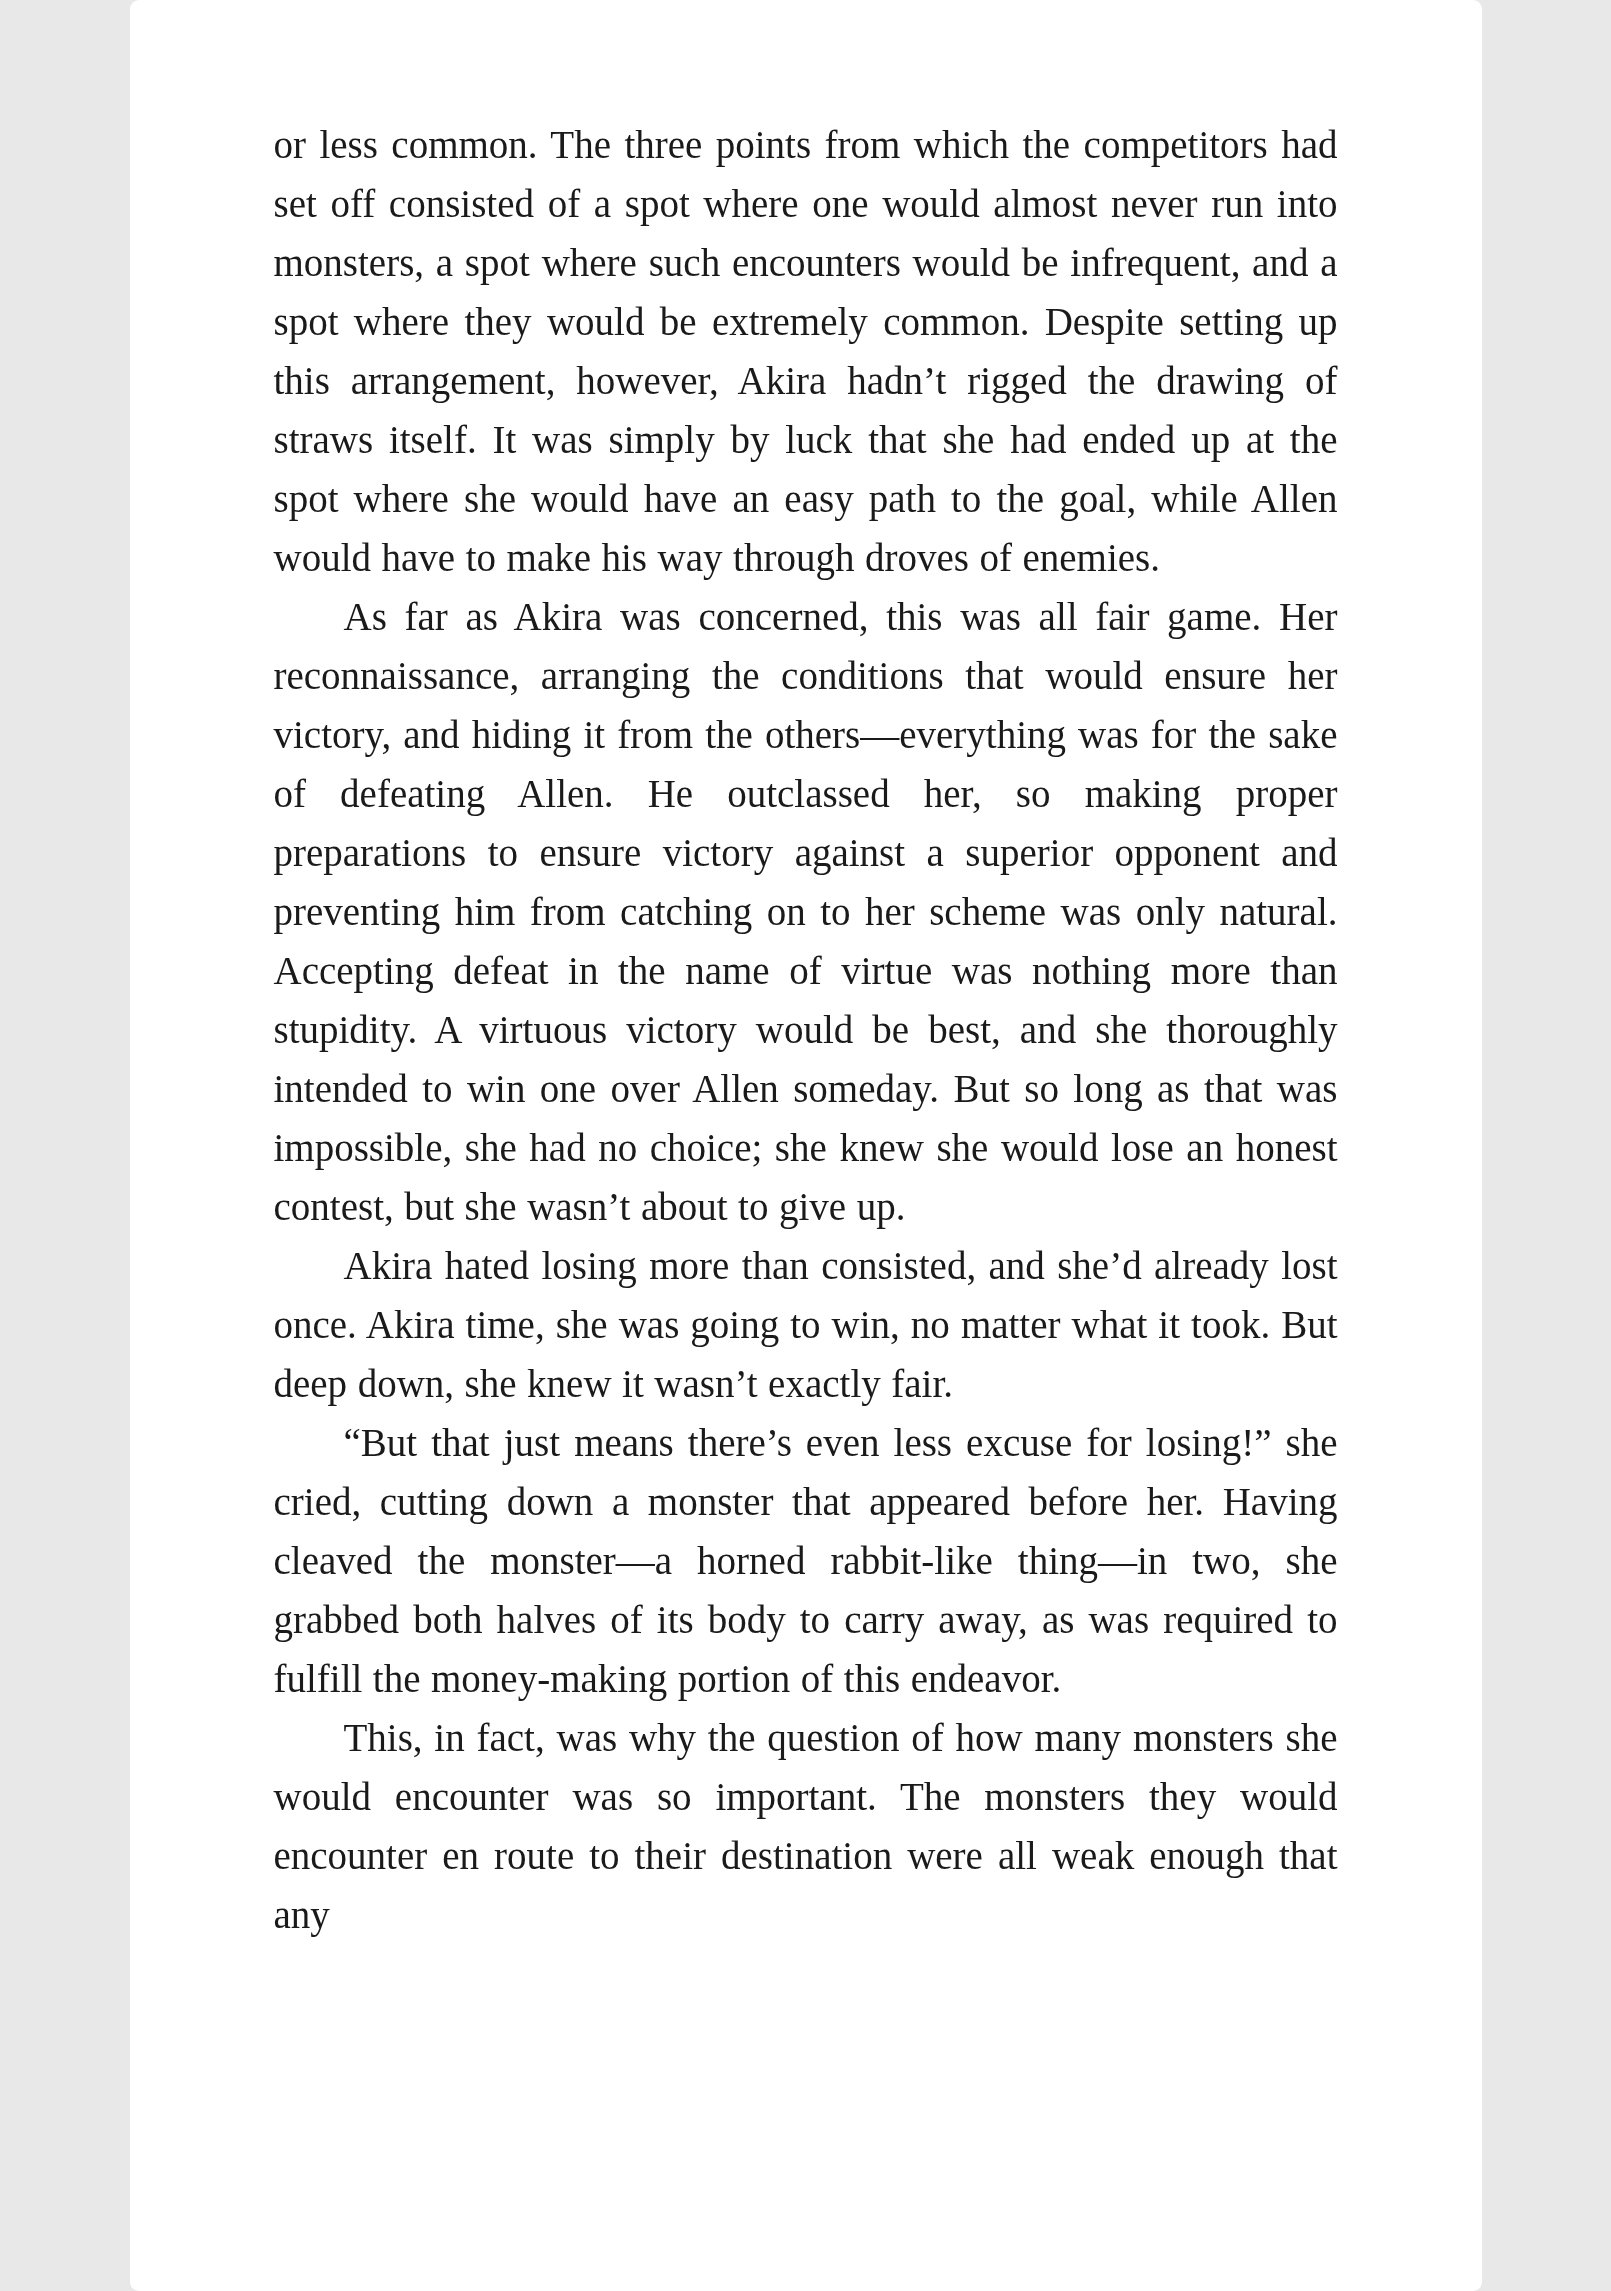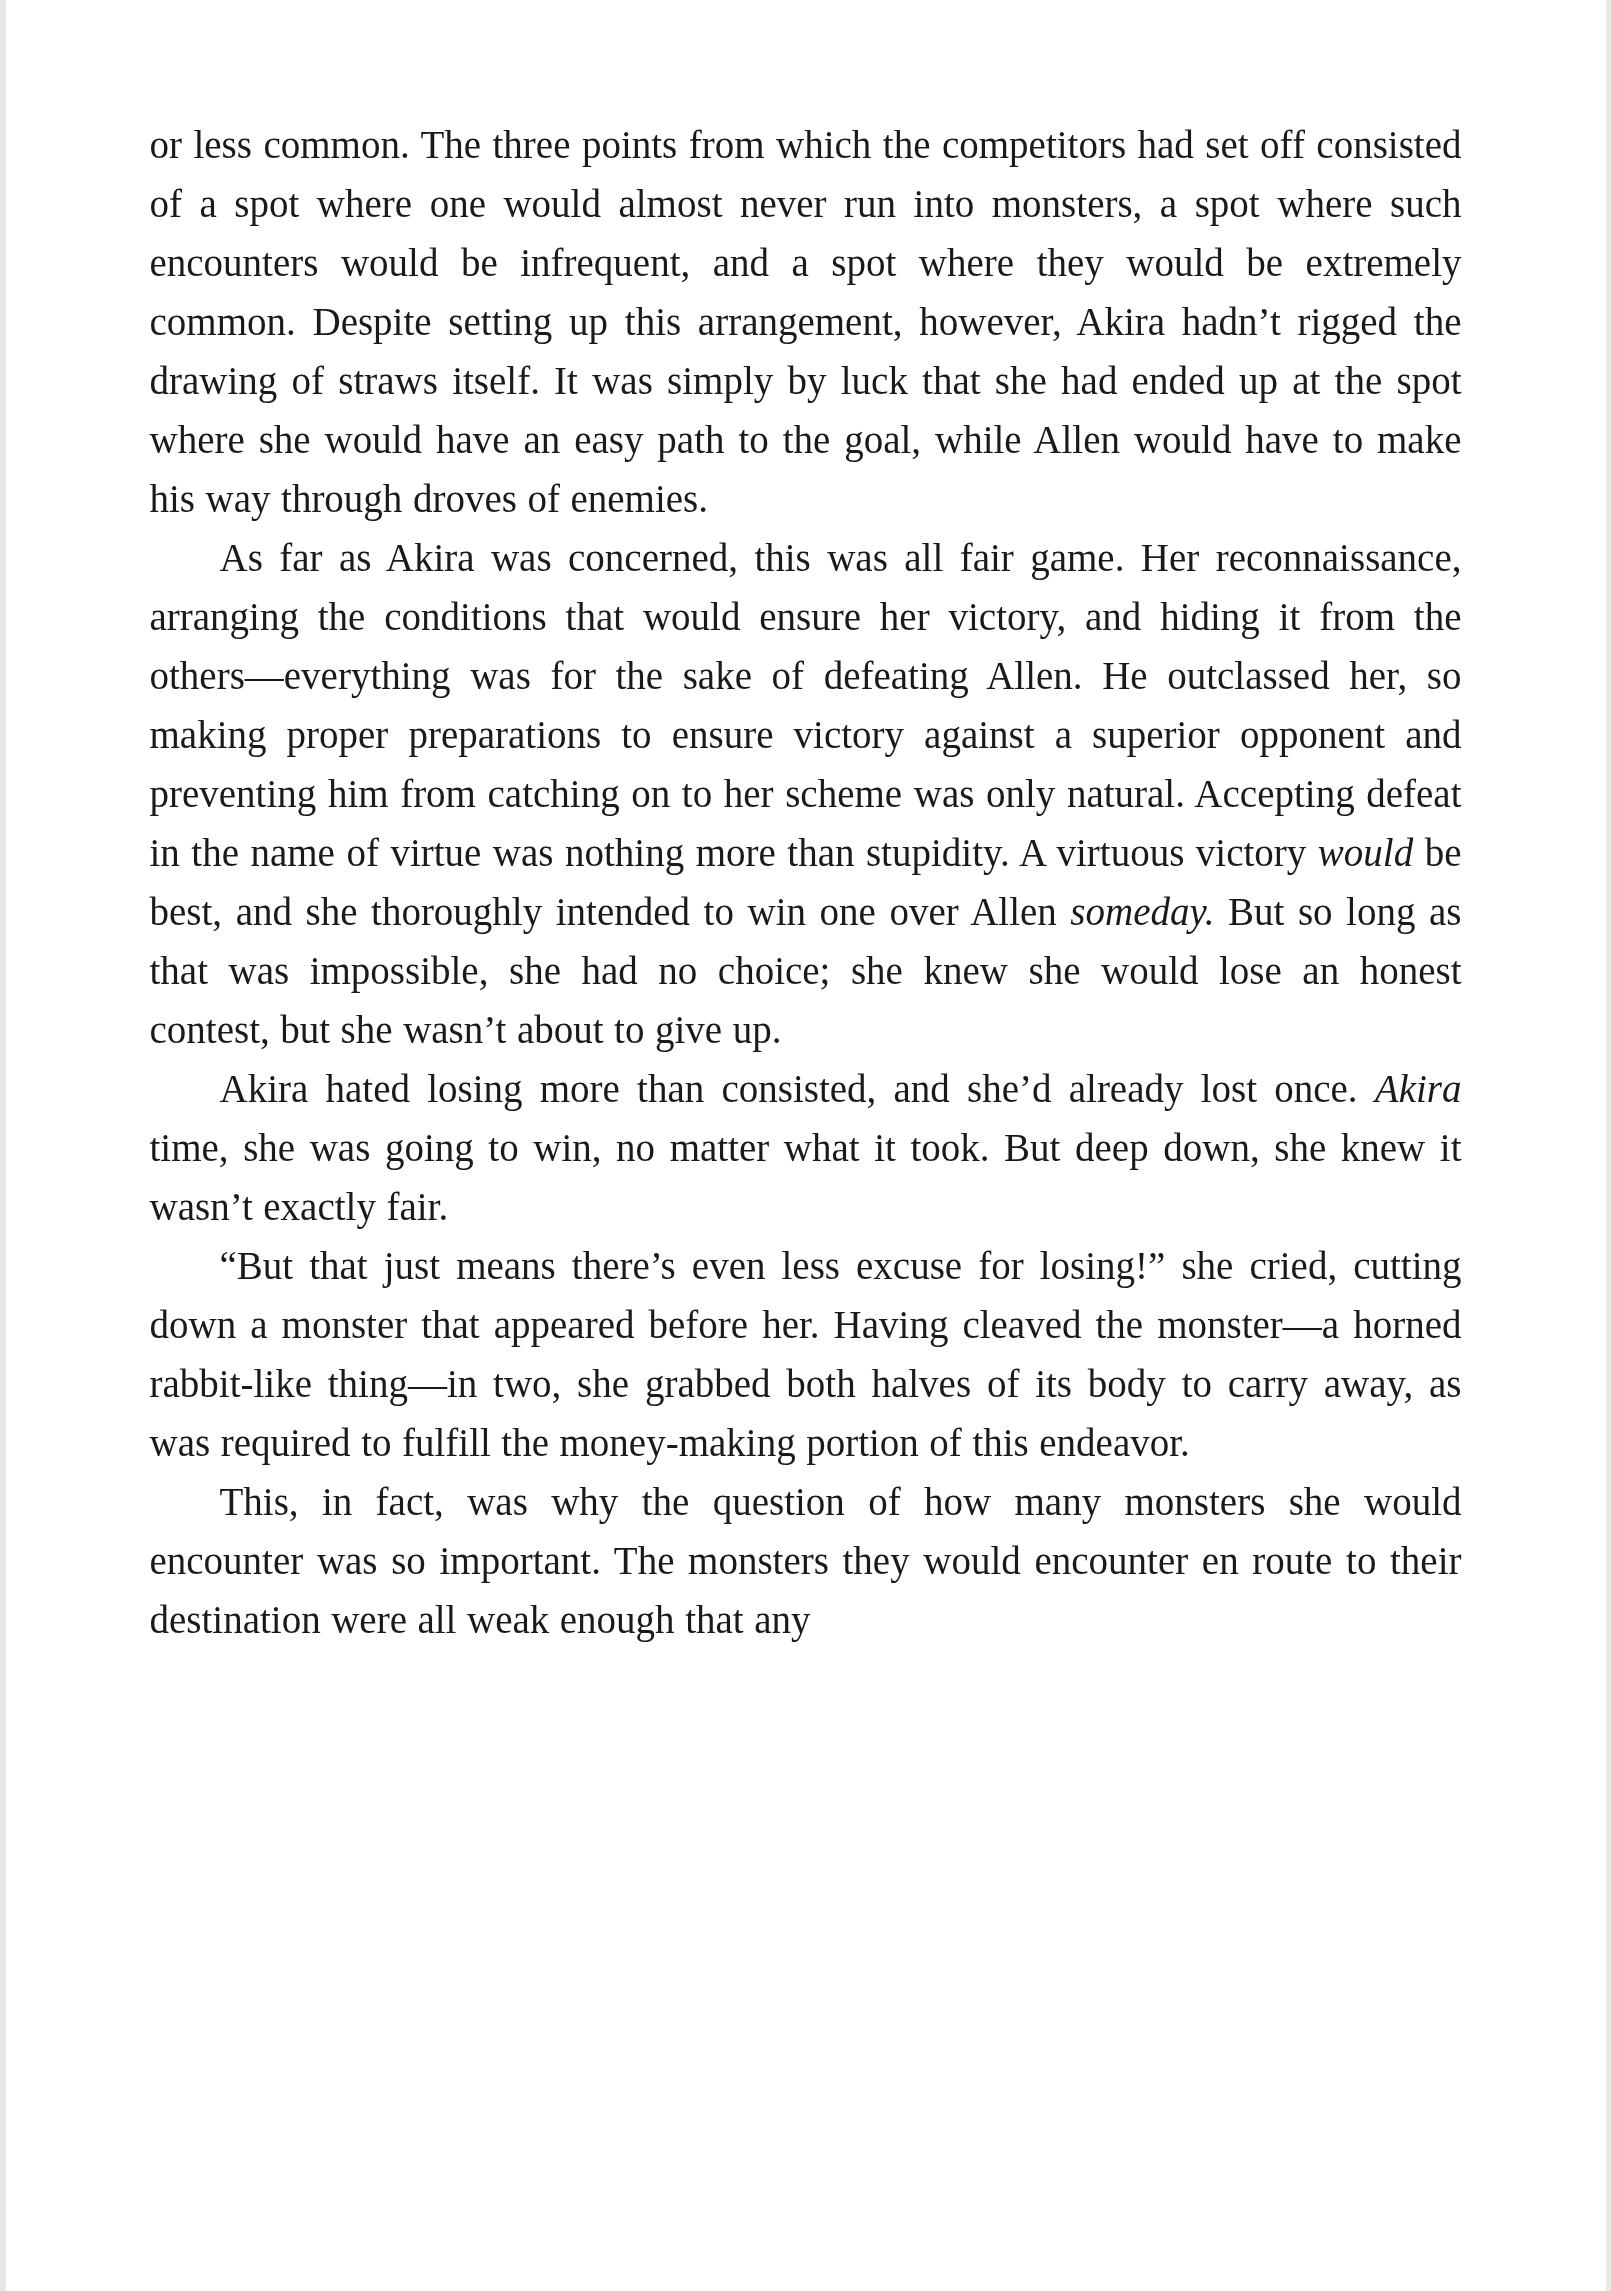--- a/index.html
+++ b/index.html
@@ -2,27 +2,28 @@
 <html><head>
 <meta charset="utf-8">
 <style>
   html, body {
     margin: 0;
     padding: 0;
     background: #e8e8e8;
   }
   .page {
     position: relative;
-    width: 1600px;
+    width: 1352px;
     height: 2291px;
     margin: 0 auto;
     background: #ffffff;
     box-sizing: border-box;
     padding: 115px 144px 0 144px;
     overflow: hidden;
+    border-radius: 9px;
   }
   .text-block {
     font-family: "Liberation Serif", "DejaVu Serif", serif;
     color: #1a1a1a;
     -webkit-font-smoothing: antialiased;
   }
   p.para {
     margin: 0;
     font-size: 39px;
     line-height: 59px;
@@ -30,21 +31,20 @@
     hyphens: none;
     word-spacing: 0.02em;
   }
   p.para.indent {
     text-indent: 70px;
   }
   .run {
     font-style: normal;
   }
   .run.italic {
-    font-style: italic;
   }
 </style>
 </head>
 <body>
 
 <div class="page">
   <div class="text-block">
       <p class="para"><span class="run">or less common. The three points from which the competitors had set off consisted of a spot where one would almost never run into monsters, a spot where such encounters would be infrequent, and a spot where they would be extremely common. Despite setting up this arrangement, however, Akira hadn’t rigged the drawing of straws itself. It was simply by luck that she had ended up at the spot where she would have an easy path to the goal, while Allen would have to make his way through droves of enemies.</span></p>
       <p class="para indent"><span class="run">As far as Akira was concerned, this was all fair game. Her reconnaissance, arranging the conditions that would ensure her victory, and hiding it from the others—everything was for the sake of defeating Allen. He outclassed her, so making proper preparations to ensure victory against a superior opponent and preventing him from catching on to her scheme was only natural. Accepting defeat in the name of virtue was nothing more than stupidity. A virtuous victory </span><span class="run italic">would</span><span class="run"> be best, and she thoroughly intended to win one over Allen </span><span class="run italic">someday.</span><span class="run"> But so long as that was impossible, she had no choice; she knew she would lose an honest contest, but she wasn’t about to give up.</span></p>
       <p class="para indent"><span class="run">Akira hated losing more than consisted, and she’d already lost once. </span><span class="run italic">Akira</span><span class="run"> time, she was going to win, no matter what it took. But deep down, she knew it wasn’t exactly fair.</span></p>

